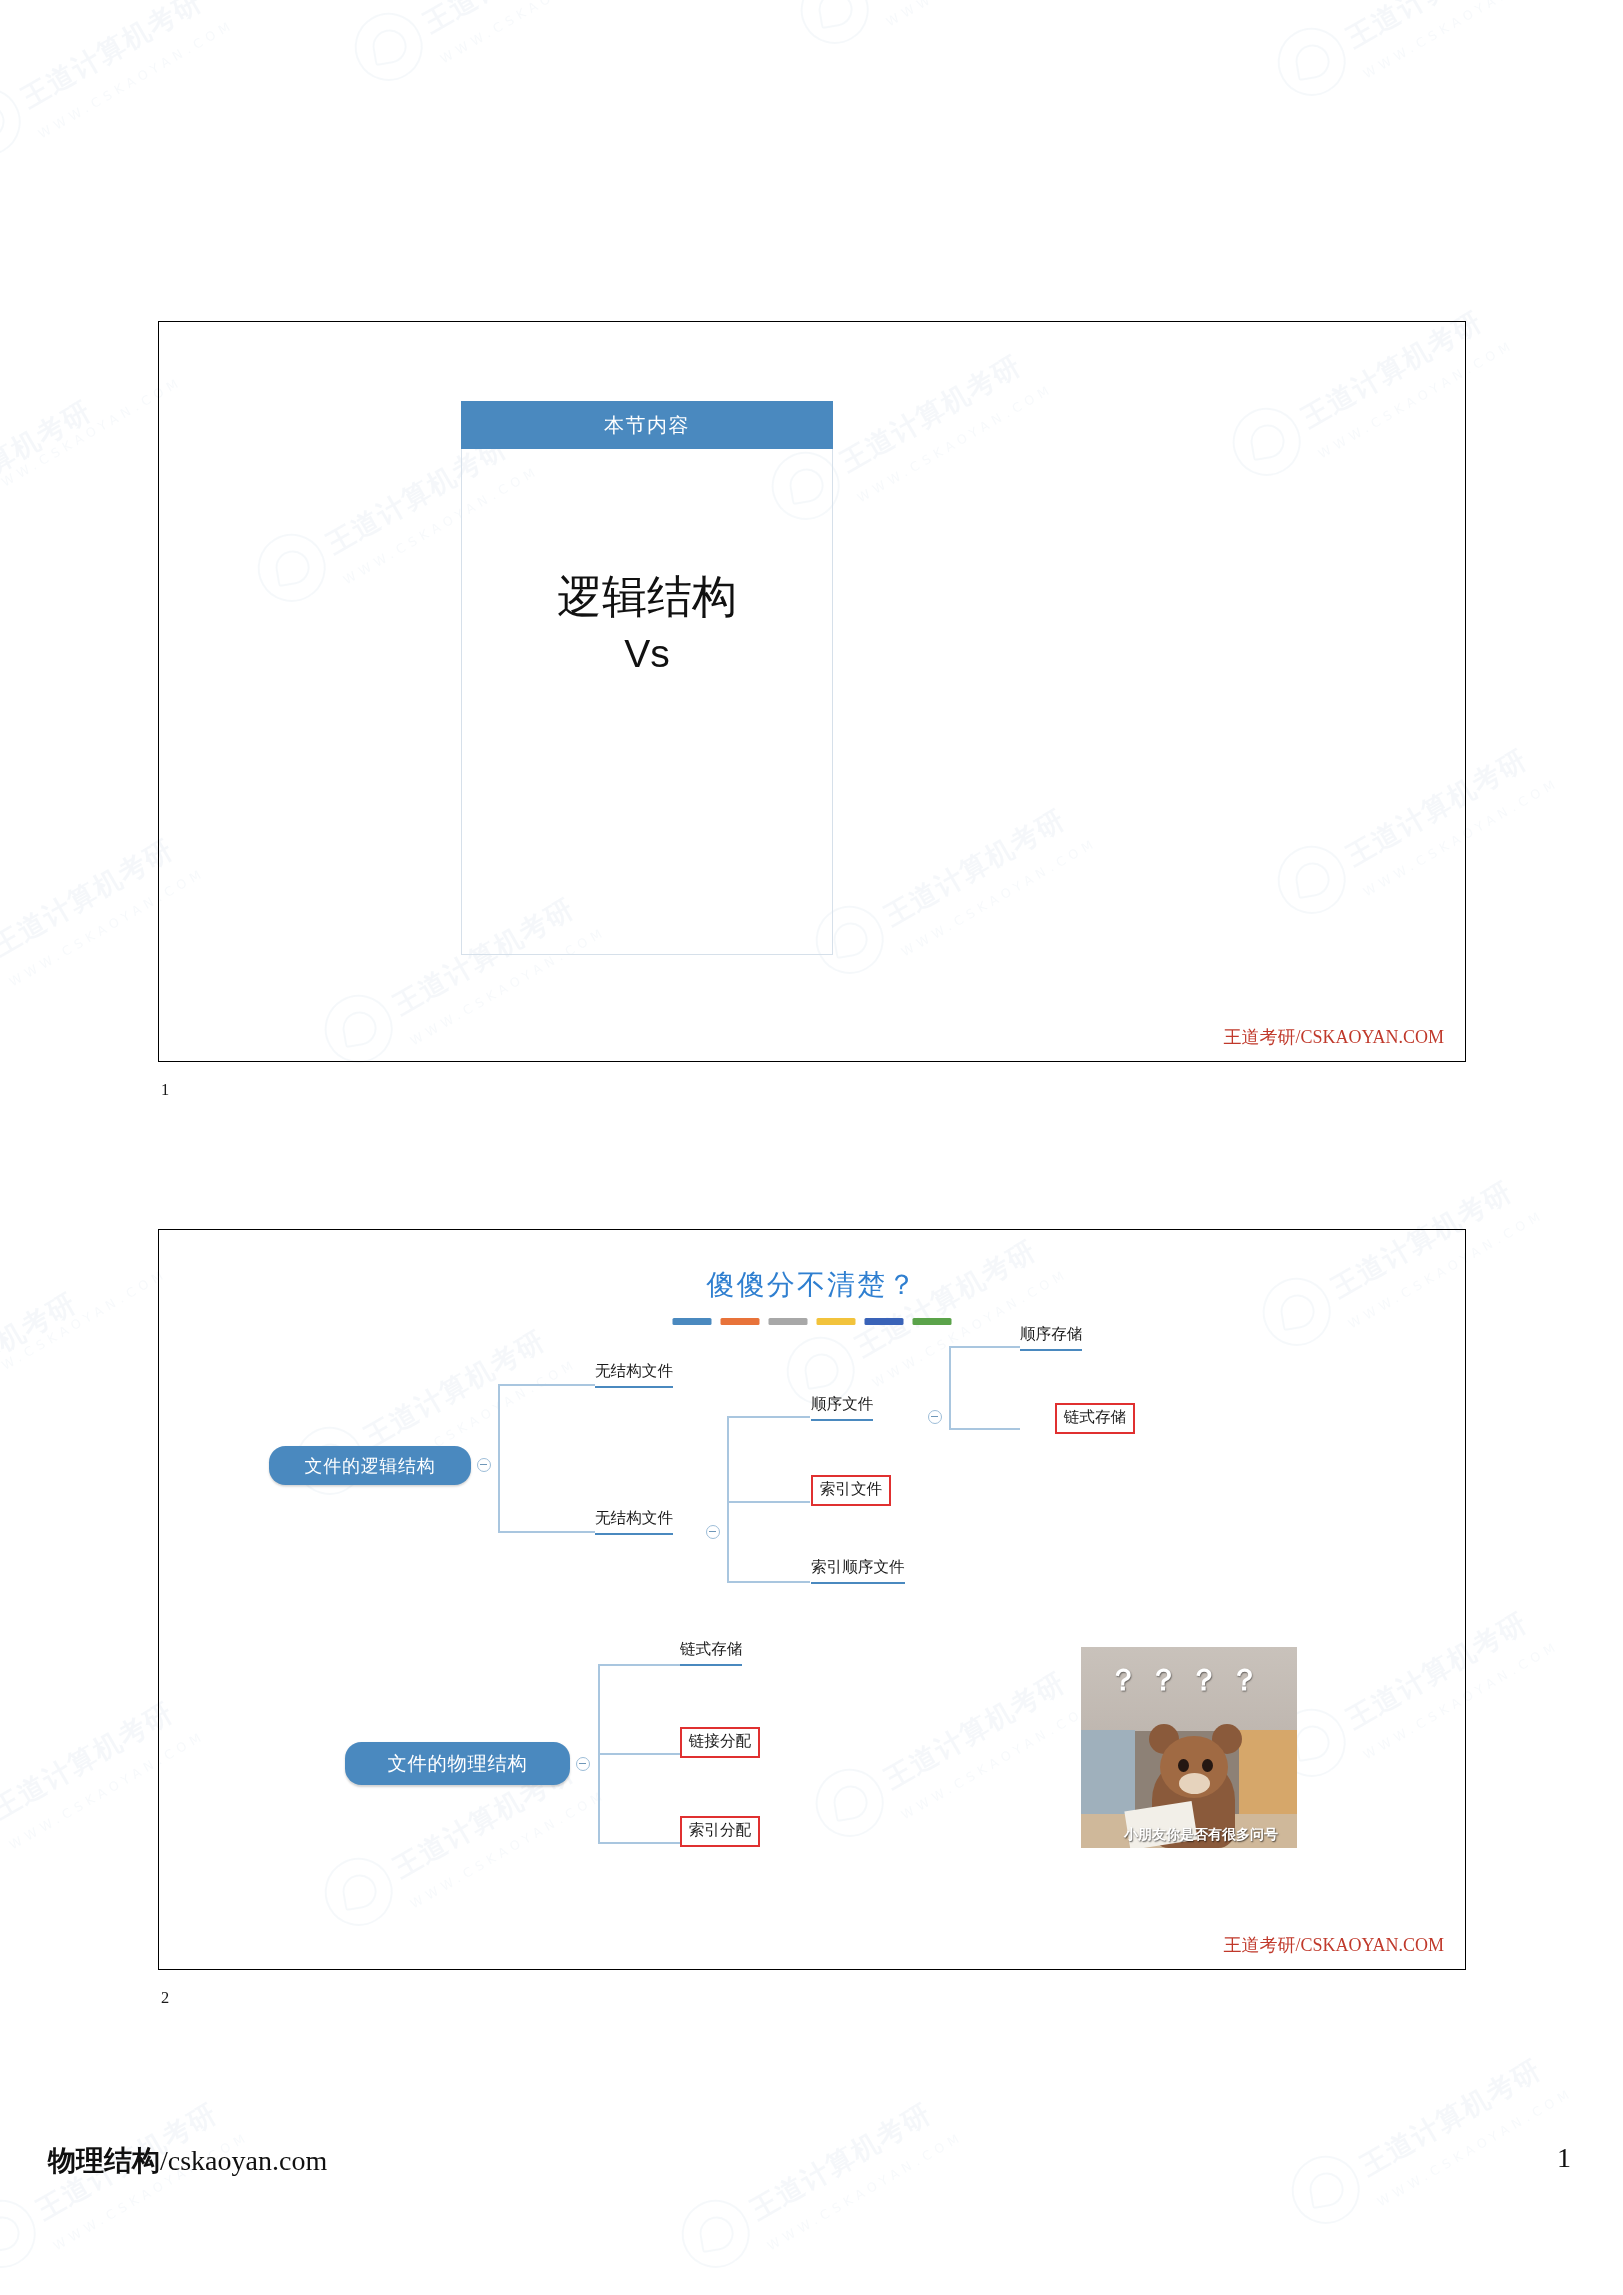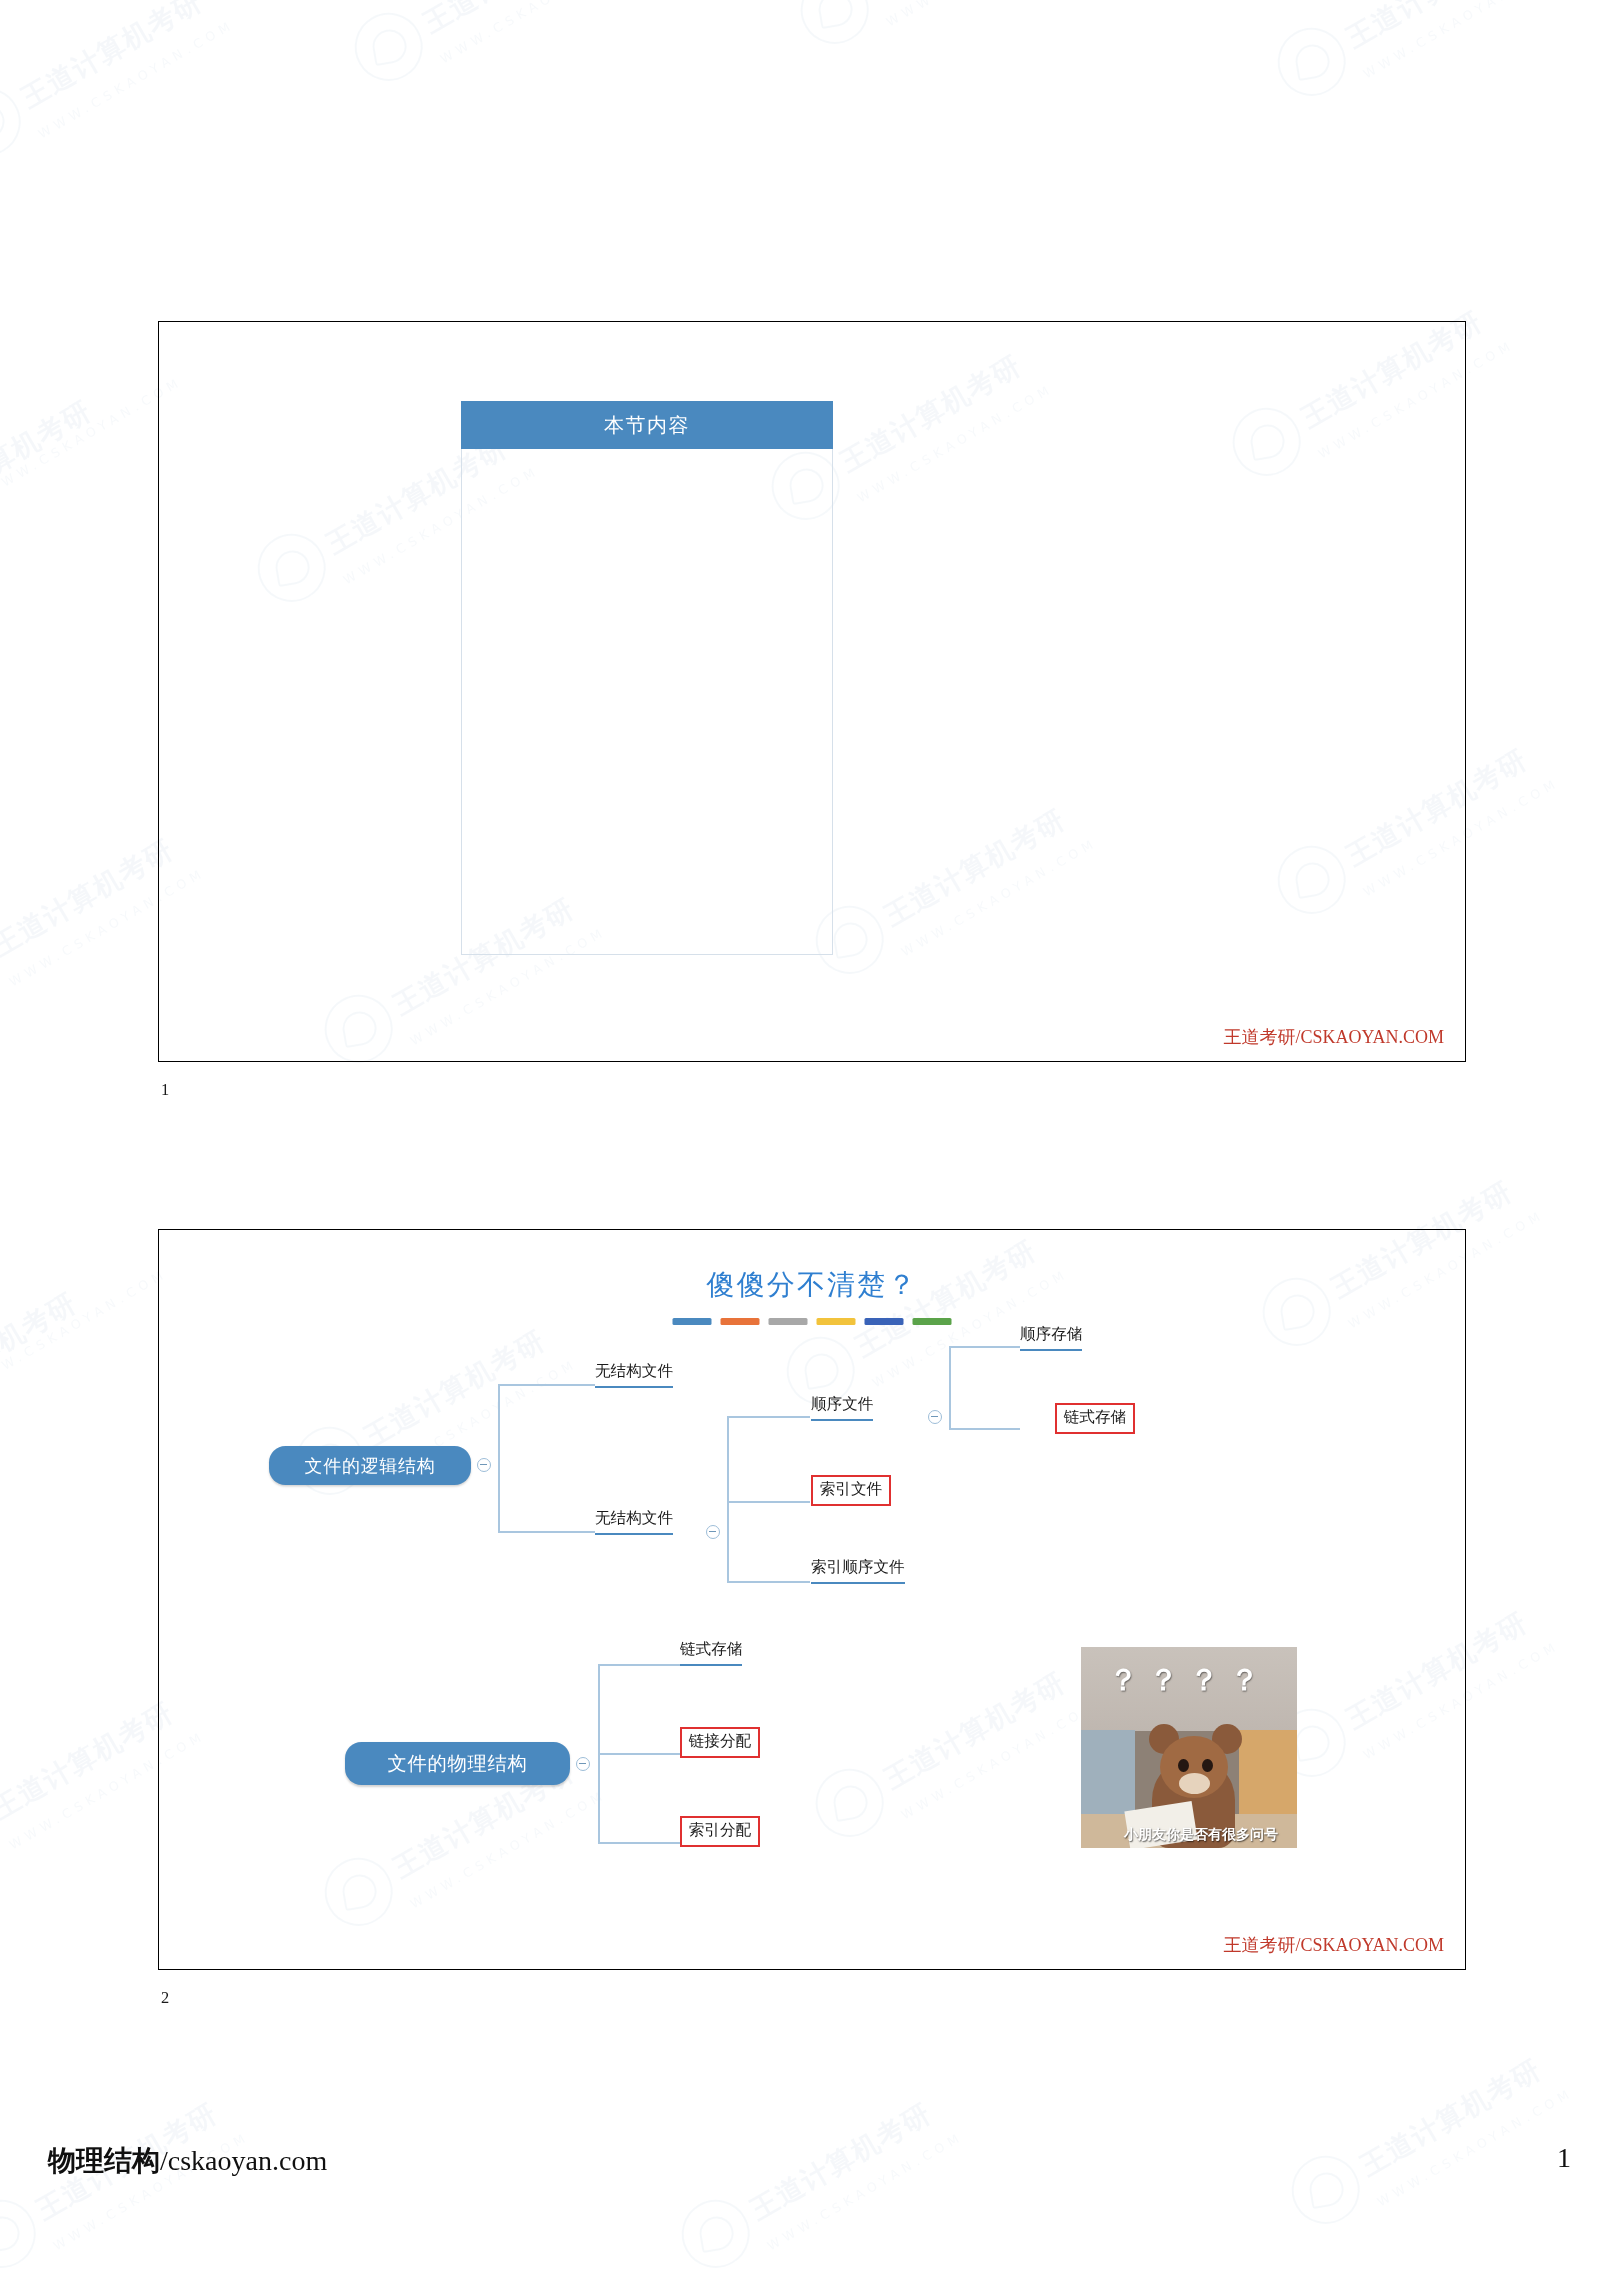--- a/index.html
+++ b/index.html
@@ -373,20 +373,22 @@
   <div class="wm" style="left:669px;  top:2142px;"><span class="wm-circle"></span><span class="wm-title">王道计算机考研</span><span class="wm-sub">WWW.CSKAOYAN.COM</span></div>
   <div class="wm" style="left:1279px; top:2098px;"><span class="wm-circle"></span><span class="wm-title">王道计算机考研</span><span class="wm-sub">WWW.CSKAOYAN.COM</span></div>
 </div>
 
 <div class="page">
 
   <div class="slide-frame" id="slide1">
     <div class="s1-card"></div>
     <div class="s1-header">本节内容</div>
     <div class="s1-title">
+      <div>逻辑结构</div>
+      <div class="vs">Vs</div>
     </div>
     <div class="brand-mark">王道考研/CSKAOYAN.COM</div>
   </div>
   <div class="slide-number" id="slide1-num">1</div>
 
   <div class="slide-frame" id="slide2">
 
     <div class="s2-title">傻傻分不清楚？</div>
     <div class="s2-bars">
       <i style="background:#4a89bf"></i>

